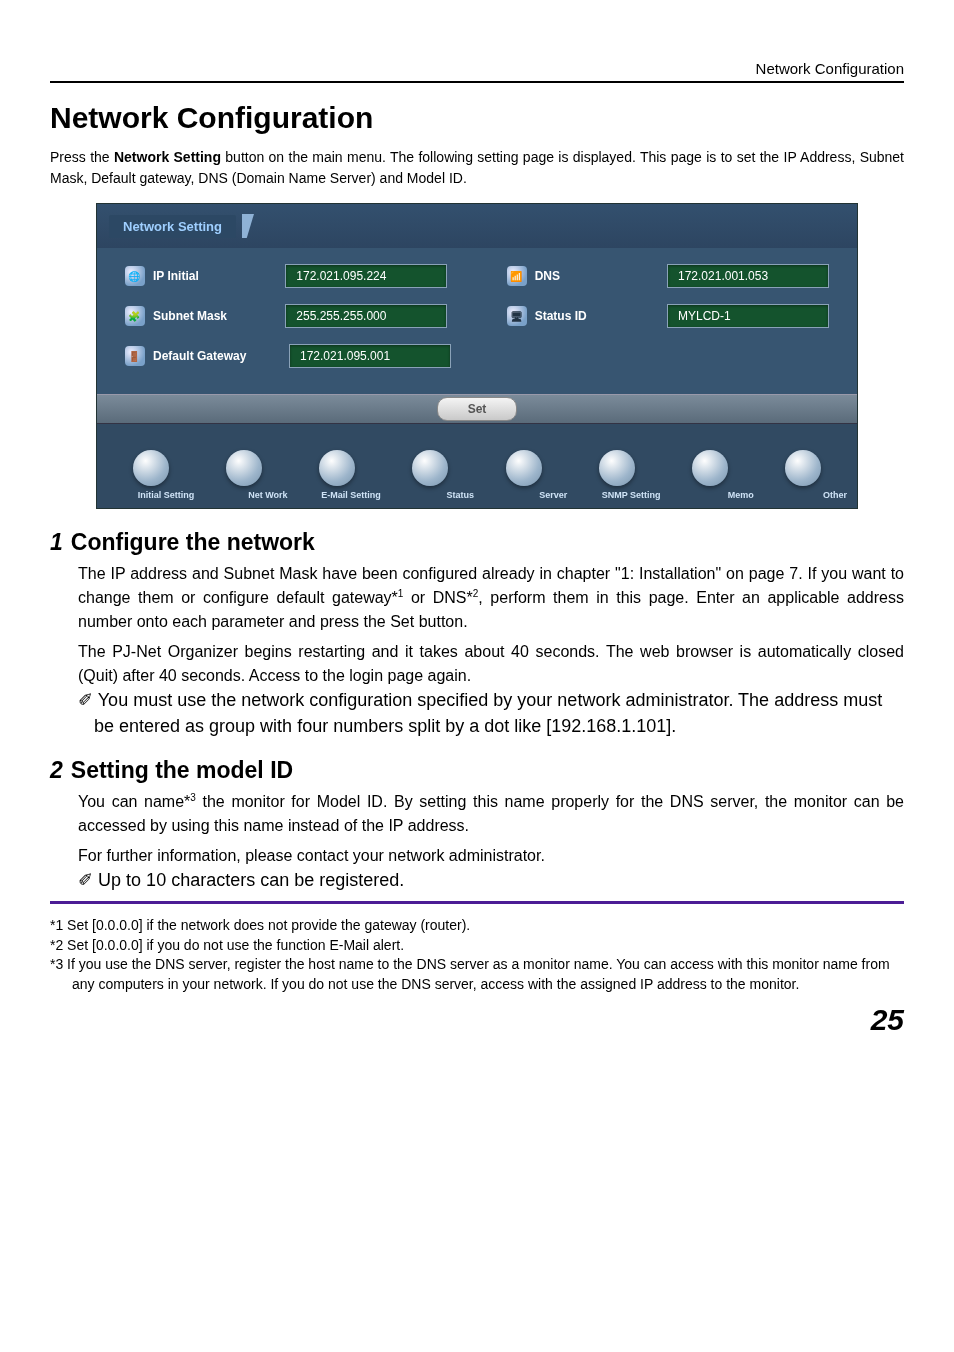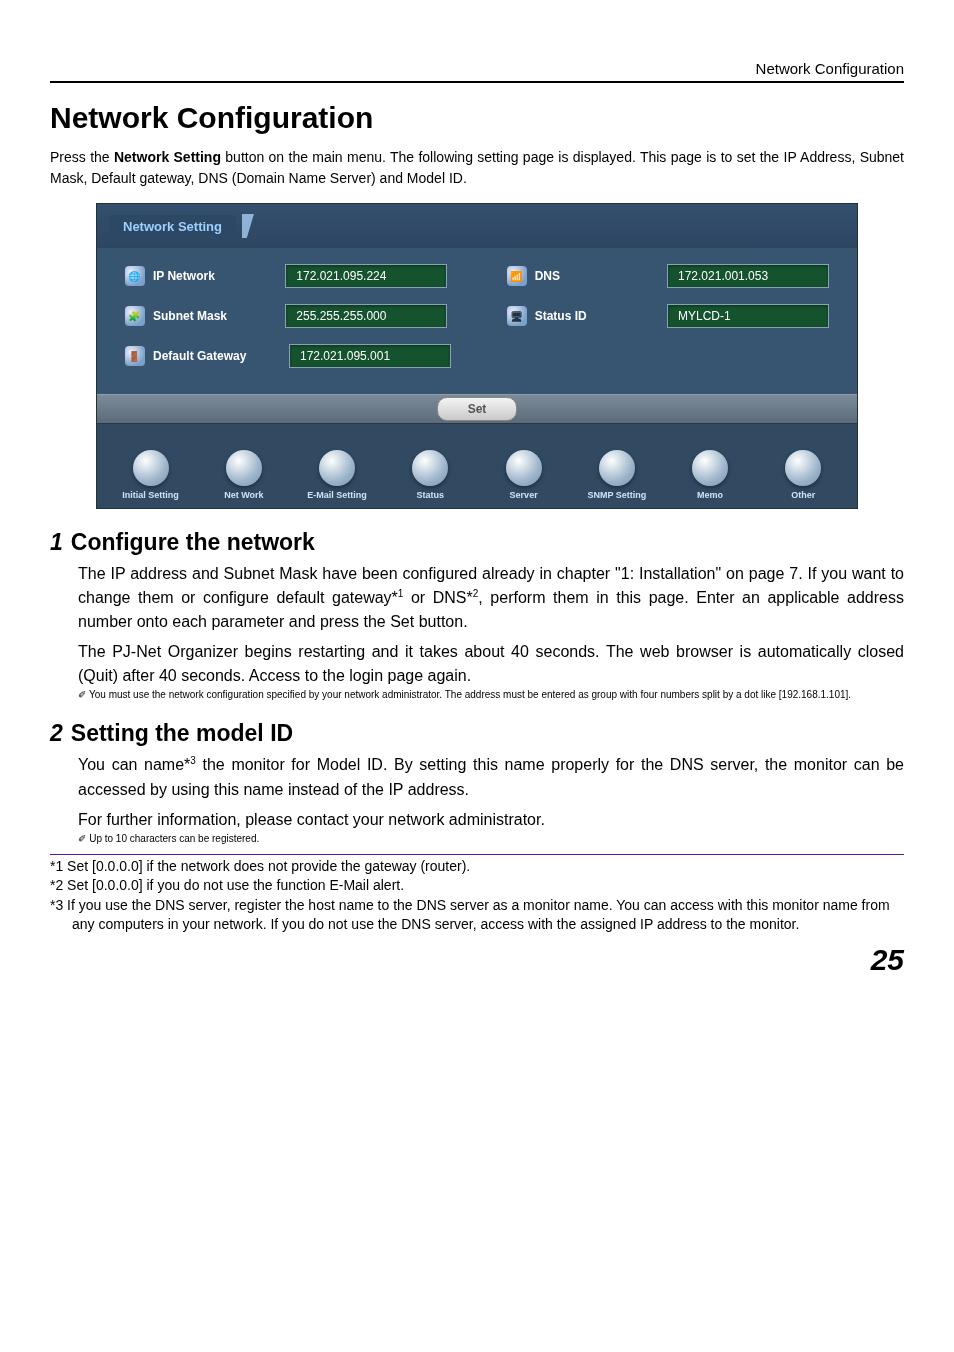--- a/index.html
+++ b/index.html
@@ -118,21 +118,21 @@
     border-radius: 10px;
   }
   .nav-icons {
     display: flex;
     justify-content: flex-start;
     gap: 6px;
     padding: 26px 10px 8px 10px;
     background: #314a62;
   }
   .nav-item {
-    text-align: center;
+    text-align: right;
     color: #cfe3f6;
     font-size: 9px;
     font-weight: bold;
     width: 92px;
   }
   .nav-item .circle {
     width: 36px;
     height: 36px;
     margin: 0 auto 4px auto;
     border-radius: 50%;
@@ -148,31 +148,31 @@
     font-style: italic;
     margin-right: 8px;
   }
   .section-body {
     font-size: 16px;
     line-height: 1.5;
     text-align: justify;
     margin-left: 28px;
   }
   .note {
-    font-size: 10px;
+    font-size: 18px;
     line-height: 1.4;
     margin-left: 28px;
     text-indent: -16px;
     padding-left: 16px;
   }
   .note::before { content: "✐ "; }
   .footnotes {
-    border-top: 1px solid #4c1d95;
+    border-top: 3px solid #4c1d95;
     margin-top: 8px;
-    padding-top: 2px;
+    padding-top: 12px;
     font-size: 14px;
     line-height: 1.4;
   }
   .footnotes div { text-indent: -22px; padding-left: 22px; }
   .page-num {
     text-align: right;
     font-size: 30px;
     font-weight: bold;
     font-style: italic;
     margin-top: 8px;
@@ -197,21 +197,21 @@
       <span class="ss-tab">
         <span>Network Setting</span>
       </span>
       <span class="ss-tab-edge"></span>
     </div>
 
     <div class="ss-form">
       <div class="form-row">
         <div class="field-lbl">
           <span class="icon-bubble">🌐</span>
-          <span>IP Network</span>
+          <span>IP Initial</span>
         </div>
         <input class="field-input" value="172.021.095.224" style="">
         <div style="width:28px"></div>
         <div class="field-lbl">
           <span class="icon-bubble">📶</span>
           <span>DNS</span>
         </div>
         <input class="field-input" value="172.021.001.053" style="">
       </div>
 

